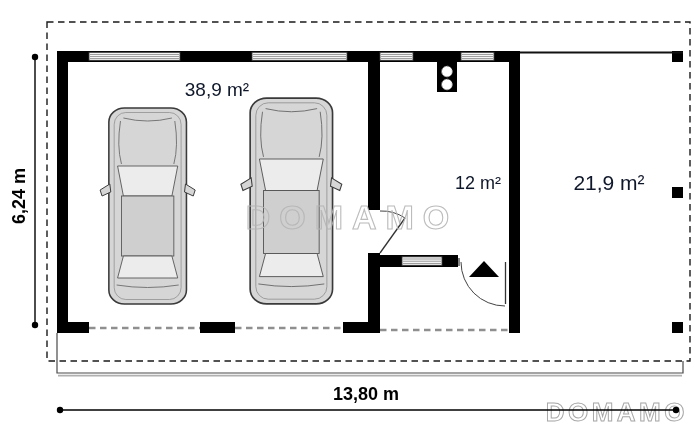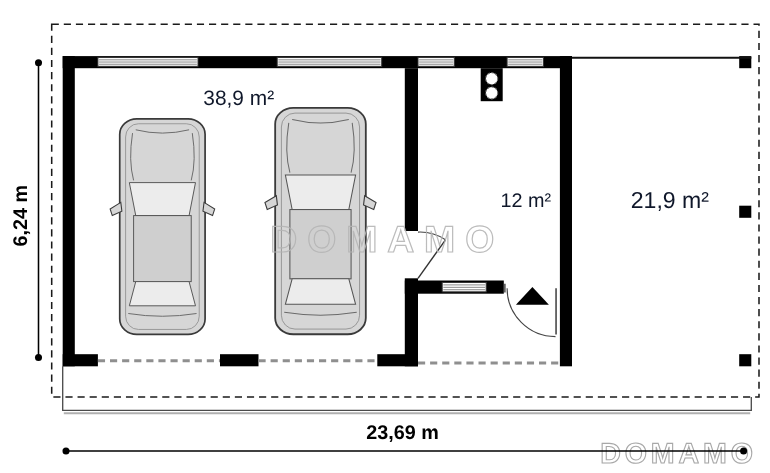--- a/index.html
+++ b/index.html
@@ -150,16 +150,16 @@
       <line x1="60" y1="410" x2="676" y2="410" stroke="#000000" stroke-width="1.4"></line>
       <circle cx="60" cy="410" r="3.2" fill="#000000"></circle>
       <circle cx="676" cy="410" r="3.2" fill="#000000"></circle>
     </g>
   </svg>
 
   <div class="area-label lbl-garage">38,9 m²</div>
   <div class="area-label lbl-storage">12 m²</div>
   <div class="area-label lbl-carport">21,9 m²</div>
 
-  <div class="dim-label dim-width">23,69 m</div>
+  <div class="dim-label dim-width">13,80 m</div>
   <div class="dim-label dim-depth">6,24 m</div>
 
 </div>
 
 </body></html>

